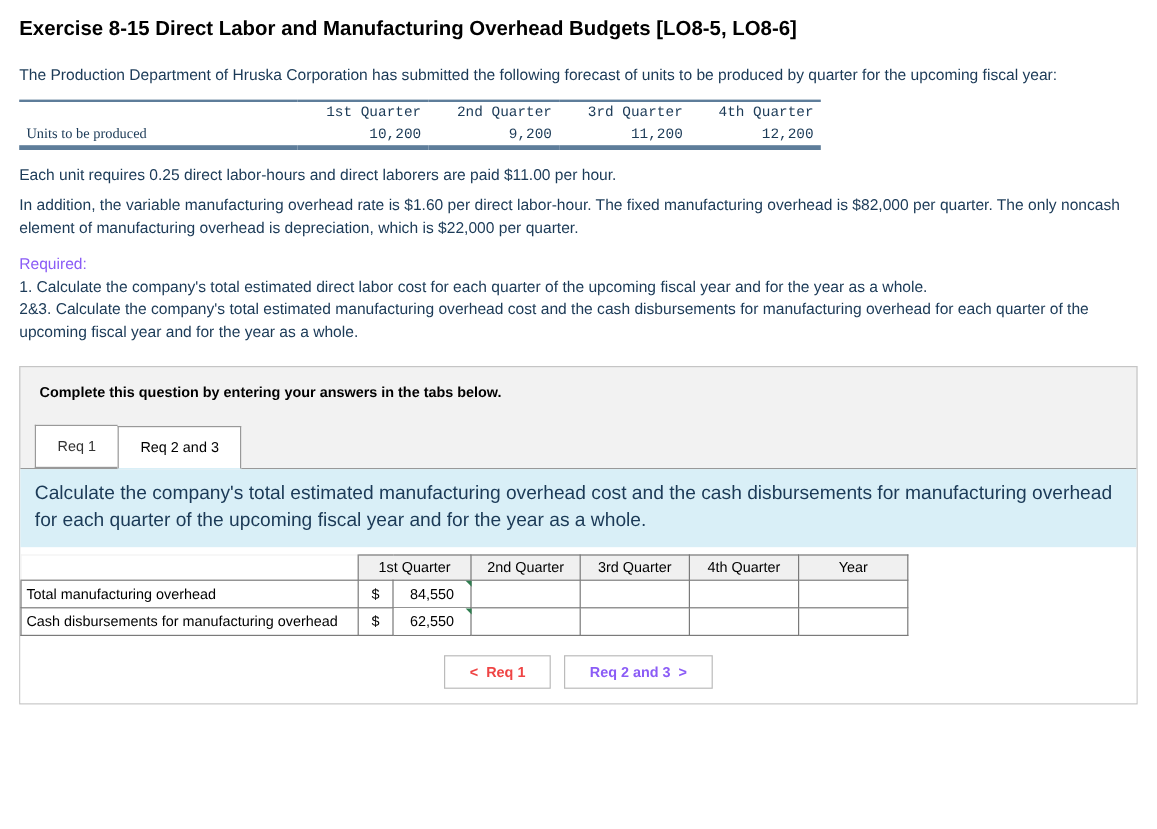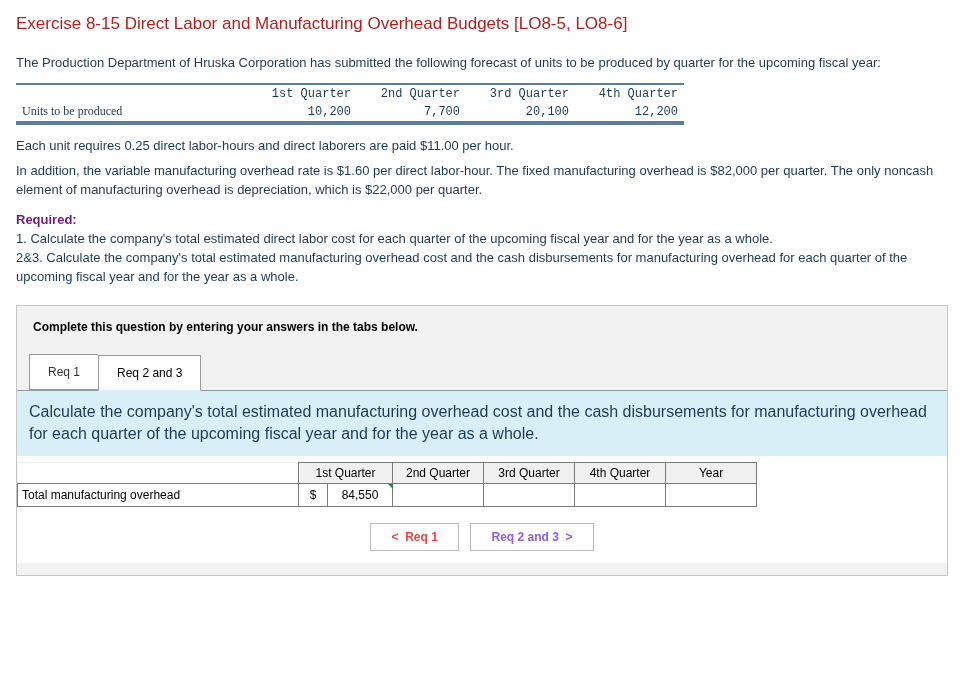--- a/index.html
+++ b/index.html
@@ -6,23 +6,23 @@
     font-family: Arial, sans-serif;
     font-size: 13px;
     margin: 0;
     padding: 14px 16px;
     color: #000;
     background: #fff;
     width: 932px;
   }
   h1 {
     font-size: 17px;
-    font-weight: normal;
+    font-weight: bold;
     margin: 0 0 20px 0;
-    color: #b91c1c;
+    color: #000000;
   }
   p {
     margin: 6px 0;
     line-height: 1.45;
     color: #1b3a57;
   }
   .forecast-table {
     margin: 10px 0 12px 0;
     width: 740px;
     border-collapse: collapse;
@@ -40,26 +40,26 @@
     width: 220px;
     font-family: Liberation Serif, serif;
   }
   .forecast-table .hdr td {
     border-top: 2px solid #5e7d9a;
     border-bottom: 0;
   }
   .forecast-table .srow td {
     border-bottom: 4px solid #5e7d9a;
   }
-  .strong { font-weight: bold; color:#701a75; }
+  .strong { font-weight: normal; color:#8b5cf6; }
   .answer-box {
     border: 1px solid #c5c5c5;
     background: #f2f2f2;
     margin-top: 18px;
-    padding-bottom: 12px;
+    padding-bottom: 0;
   }
   .instr {
     font-weight: bold;
     font-size: 12px;
     padding: 14px 16px 20px 16px;
     color:#000;
   }
   .tabs {
     display: flex;
     margin-left: 12px;
@@ -167,22 +167,22 @@
     <td></td>
     <td>1st Quarter</td>
     <td>2nd Quarter</td>
     <td>3rd Quarter</td>
     <td>4th Quarter</td>
     <td style="width:60px;border:none"></td>
   </tr>
   <tr class="srow">
     <td>Units to be produced</td>
     <td>10,200</td>
-    <td>7,700</td>
-    <td>20,100</td>
+    <td>9,200</td>
+    <td>11,200</td>
     <td>12,200</td>
     <td style="border:none"></td>
   </tr>
 </tbody>
   </table>
 
 <p>Each unit requires 0.25 direct labor-hours and direct laborers are paid $11.00 per hour.</p>
 <p>In addition, the variable manufacturing overhead rate is $1.60 per direct labor-hour. The fixed manufacturing overhead is $82,000 per quarter. The only noncash element of manufacturing overhead is depreciation, which is $22,000 per quarter.</p>
 
 <p style="margin-top:12px">
@@ -214,20 +214,29 @@
       </tr>
       <tr>
         <td class="label">Total manufacturing overhead</td>
         <td class="d">$</td>
         <td class="v filled">84,550</td>
         <td class="empty"></td>
         <td class="empty"></td>
         <td class="empty"></td>
         <td class="empty"></td>
       </tr>
+      <tr>
+        <td class="label">Cash disbursements for manufacturing overhead</td>
+        <td class="d">$</td>
+        <td class="v filled">62,550</td>
+        <td class="empty"></td>
+        <td class="empty"></td>
+        <td class="empty"></td>
+        <td class="empty"></td>
+      </tr>
     </tbody>
       </table>
 
     <div class="navbtns">
       <span class="navbtn prev">
         <span class="chev">&lt;</span>&nbsp;
         <span>Req 1</span>
       </span>
       <span class="navbtn next">
         <span>Req 2 and 3</span>&nbsp;

